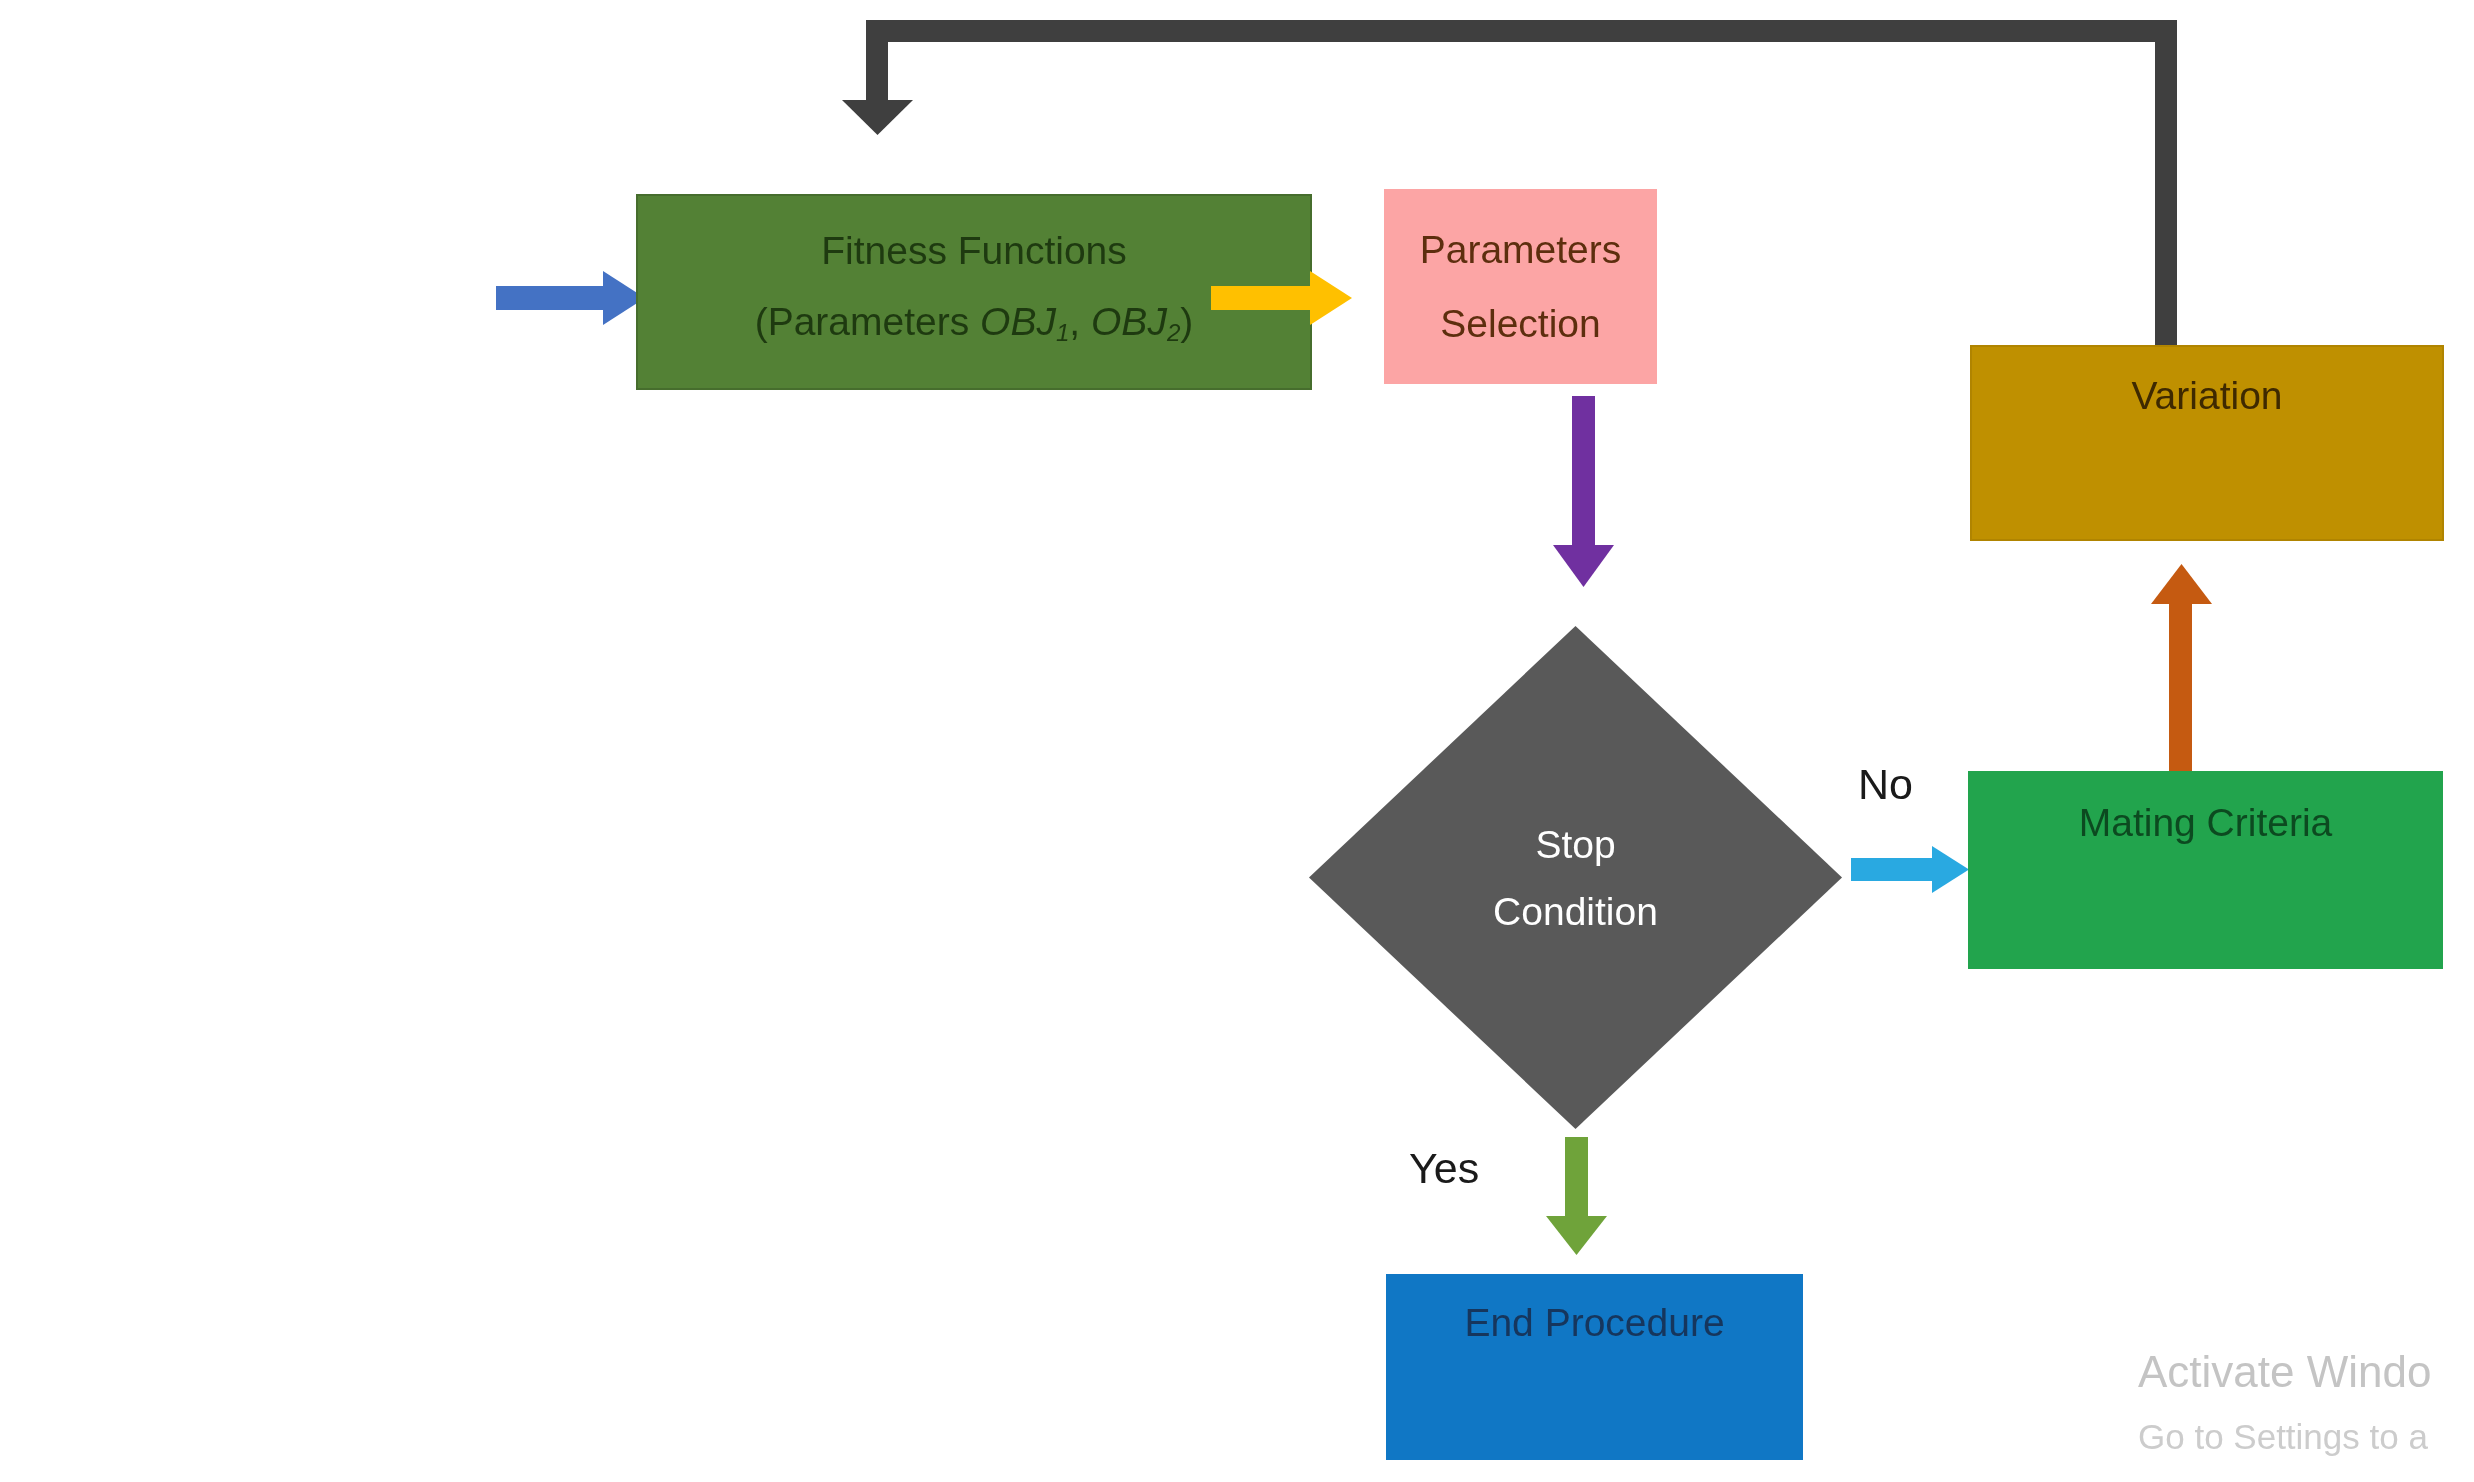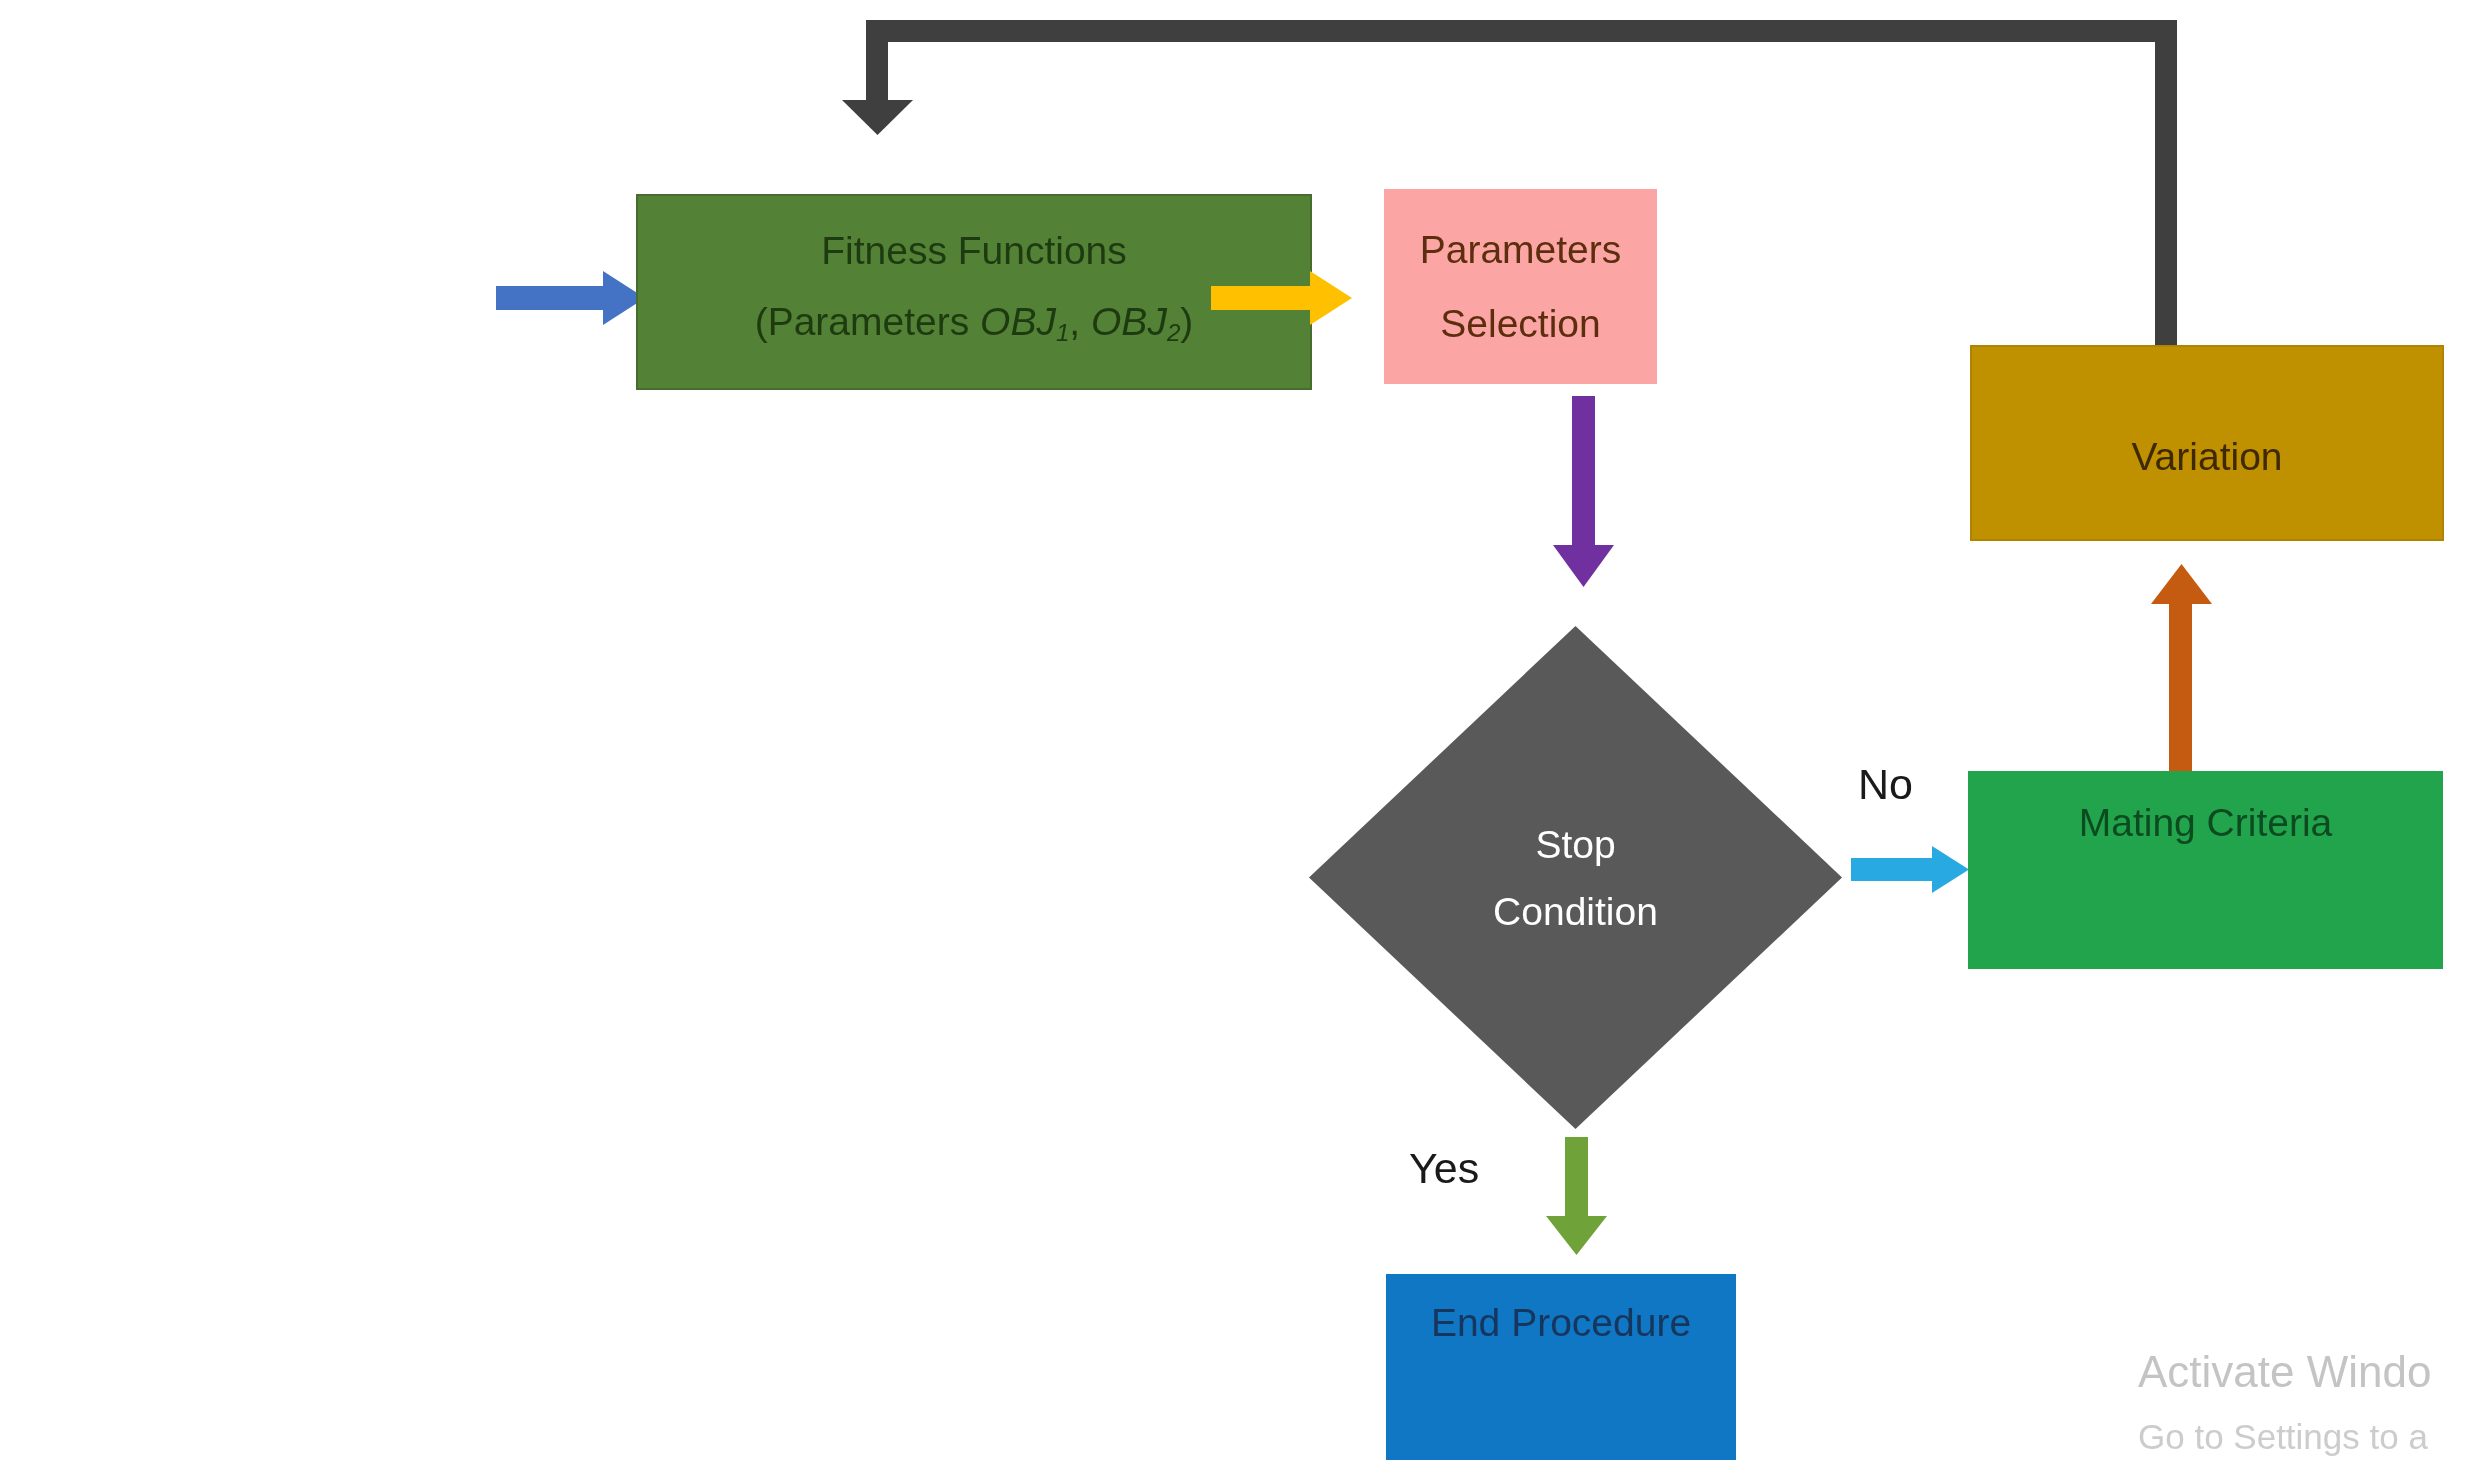--- a/index.html
+++ b/index.html
@@ -19,23 +19,23 @@
     color:#1e3a10;font-size:39px;line-height:71px;border:2.7px solid rgba(0,0,0,0.15);}
   .fitness sub{font-size:0.62em;vertical-align:-0.25em;}
   .params{left:1354px;top:189px;width:273px;height:195px;
     color:#5d2e0e;font-size:39px;line-height:74px;}
   .diamond{left:1309px;top:626px;width:533px;height:503px;
     clip-path:polygon(50% 0,100% 50%,50% 100%,0 50%);
     color:#ffffff;font-size:39px;line-height:67px;}
   .mating{left:1968px;top:771px;width:475px;height:198px;
     color:#0c4a20;font-size:39px;justify-content:flex-start;padding-top:30px;}
   .variation{left:1970px;top:345px;width:474px;height:196px;
-    color:#3e2900;font-size:39px;justify-content:center;padding-top:27px;
+    color:#3e2900;font-size:39px;justify-content:flex-start;padding-top:27px;
     border:2px solid rgba(0,0,0,0.08);}
-  .end{left:1386px;top:1274px;width:350px;height:186px;
+  .end{left:1386px;top:1274px;width:417px;height:186px;
     color:#16365d;font-size:39px;justify-content:flex-start;padding-top:27px;}
   
   .head-right{clip-path:polygon(0 0,100% 50%,0 100%);}
   .head-down{clip-path:polygon(0 0,100% 0,50% 100%);}
   .head-up{clip-path:polygon(50% 0,100% 100%,0 100%);}
   
   .no-label{left:1858px;top:760px;}
   .yes-label{left:1409px;top:1144px;}
   
   .wm1{position:absolute;left:2138px;top:1347px;font-size:44px;color:#c4c4c4;white-space:nowrap;}

